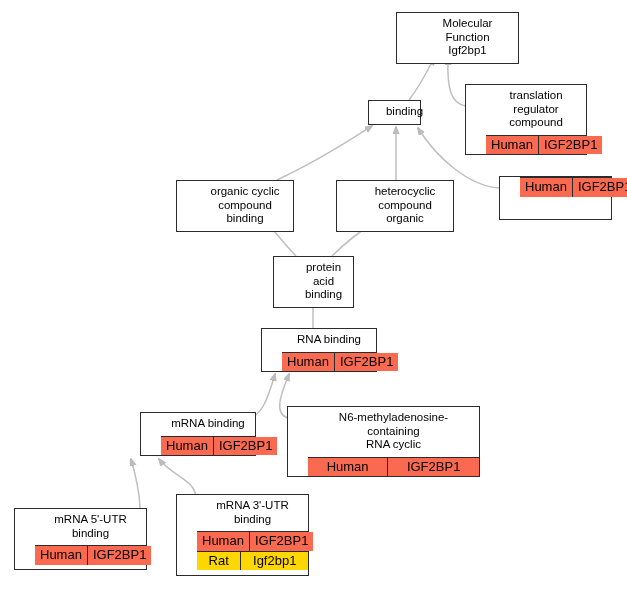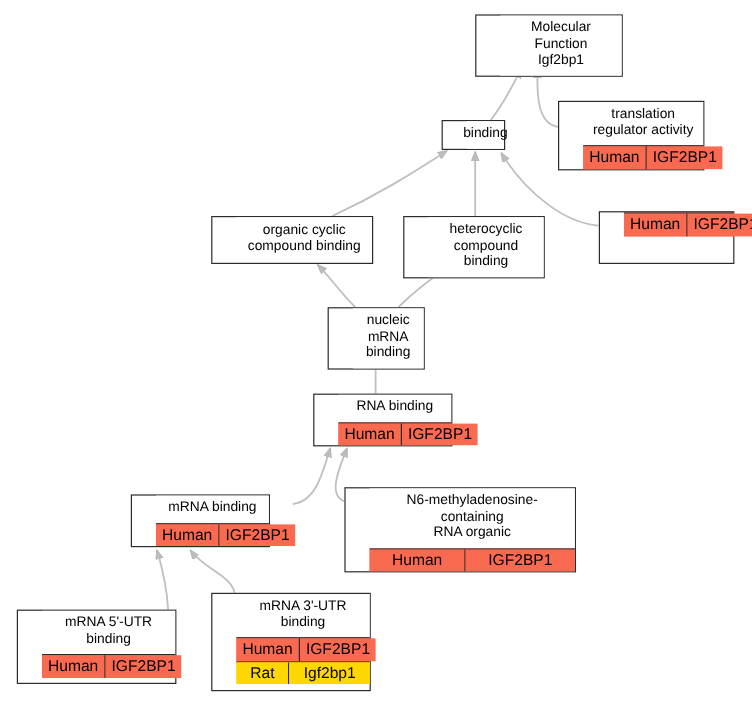--- a/index.html
+++ b/index.html
@@ -46,61 +46,61 @@
   <div id="node-layer">
       <div class="node" style="left: 396px; top: 12px; width: 123px; min-height: 40px;">
         <div class="node-title" style="min-height: 37px; display: flex; align-items: center; justify-content: center;">Molecular Function
 Igf2bp1</div>
       </div>
       <div class="node" style="left: 368px; top: 100px; width: 53px; min-height: 23px;">
         <div class="node-title" style="min-height: 20px; display: flex; align-items: center; justify-content: center;">binding</div>
       </div>
       <div class="node" style="left: 465px; top: 84px; width: 122px; min-height: 56px;">
         <div class="node-title">translation
-regulator activity</div>
+regulator compound</div>
         <div class="ann-row" style="background: rgb(250, 106, 80);">
           <div class="ann-cell left" style="background: rgb(250, 106, 80);">Human</div>
           <div class="ann-cell" style="background: rgb(250, 106, 80);">IGF2BP1</div>
         </div>
       </div>
-      <div class="node" style="left: 176px; top: 180px; width: 135px; min-height: 40px;">
+      <div class="node" style="left: 176px; top: 180px; width: 118px; min-height: 40px;">
         <div class="node-title" style="min-height: 37px; display: flex; align-items: center; justify-content: center;">organic cyclic
 compound binding</div>
       </div>
       <div class="node" style="left: 336px; top: 180px; width: 118px; min-height: 40px;">
         <div class="node-title" style="min-height: 37px; display: flex; align-items: center; justify-content: center;">heterocyclic
-compound binding</div>
+compound organic</div>
       </div>
       <div class="node" style="left: 499px; top: 176px; width: 113px; min-height: 44px;">
         <div class="ann-row" style="background: rgb(250, 106, 80);">
           <div class="ann-cell left" style="background: rgb(250, 106, 80);">Human</div>
           <div class="ann-cell" style="background: rgb(250, 106, 80);">IGF2BP1</div>
         </div>
       </div>
       <div class="node" style="left: 273px; top: 256px; width: 81px; min-height: 38px;">
-        <div class="node-title" style="min-height: 35px; display: flex; align-items: center; justify-content: center;">nucleic mRNA
+        <div class="node-title" style="min-height: 35px; display: flex; align-items: center; justify-content: center;">protein acid
 binding</div>
       </div>
       <div class="node" style="left: 261px; top: 328px; width: 116px; min-height: 44px;">
         <div class="node-title">RNA binding</div>
         <div class="ann-row" style="background: rgb(250, 106, 80);">
           <div class="ann-cell left" style="background: rgb(250, 106, 80);">Human</div>
           <div class="ann-cell" style="background: rgb(250, 106, 80);">IGF2BP1</div>
         </div>
       </div>
-      <div class="node" style="left: 109px; top: 412px; width: 116px; min-height: 44px;">
+      <div class="node" style="left: 140px; top: 412px; width: 116px; min-height: 44px;">
         <div class="node-title">mRNA binding</div>
         <div class="ann-row" style="background: rgb(250, 106, 80);">
           <div class="ann-cell left" style="background: rgb(250, 106, 80);">Human</div>
           <div class="ann-cell" style="background: rgb(250, 106, 80);">IGF2BP1</div>
         </div>
       </div>
       <div class="node" style="left: 287px; top: 406px; width: 193px; min-height: 62px;">
         <div class="node-title">N6-methyladenosine-containing
-RNA organic</div>
+RNA cyclic</div>
         <div class="ann-row" style="background: rgb(250, 106, 80);">
           <div class="ann-cell left" style="background: rgb(250, 106, 80);">Human</div>
           <div class="ann-cell" style="background: rgb(250, 106, 80);">IGF2BP1</div>
         </div>
       </div>
       <div class="node" style="left: 14px; top: 508px; width: 133px; min-height: 62px;">
         <div class="node-title">mRNA 5'-UTR
 binding</div>
         <div class="ann-row" style="background: rgb(250, 106, 80);">
           <div class="ann-cell left" style="background: rgb(250, 106, 80);">Human</div>

